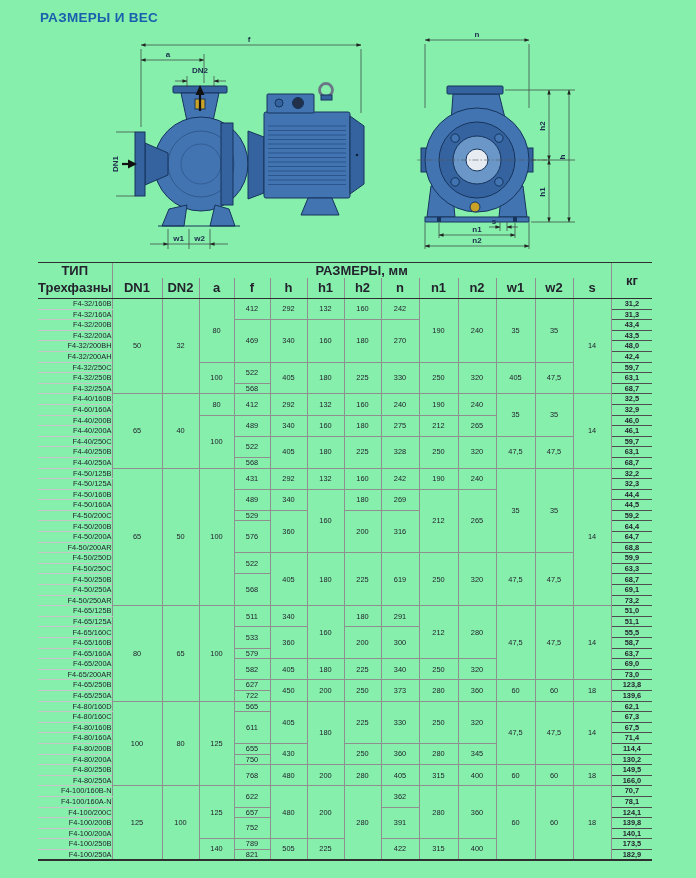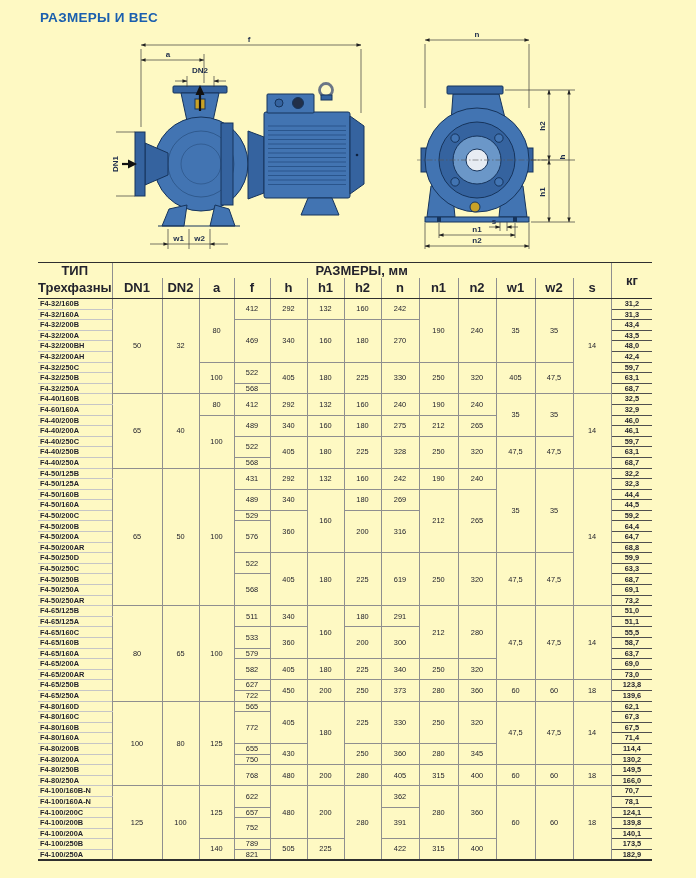--- a/index.html
+++ b/index.html
@@ -1,18 +1,18 @@
 <!DOCTYPE html>
 <html><head>
 <meta charset="utf-8">
 <style>
   html,body { margin:0; padding:0; background:#ffffff; }
   * { box-sizing:border-box; }
   .page {
-    position:relative; width:696px; height:878px; background:#fef9c3;
+    position:relative; width:696px; height:878px; background:#86efac;
     font-family:"Liberation Sans", sans-serif; overflow:hidden;
   }
   .title {
     position:absolute; left:40px; top:10px;
     font-size:13.5px; font-weight:bold; color:#1a5fae; letter-spacing:.3px;
   }
   .svg-side  { position:absolute; left:38px;  top:33px; }
   .svg-front { position:absolute; left:417px; top:26px; }
   svg text {
     font-family:"Liberation Sans", sans-serif;
@@ -42,21 +42,21 @@
   .dims-table thead tr.r1 th { height:15px; }
   .dims-table thead tr.r2 th { height:21px; }
   .th-type  { text-align:left; padding-left:2px; border-top:1.5px solid #2f2f2f; }
   .th-dims  { border-top:1.5px solid #2f2f2f; border-left:1px solid #8f8f8f; }
   .th-kg    { border-top:1.5px solid #2f2f2f; border-left:1px solid #8f8f8f;
               vertical-align:top; padding-top:3px; border-bottom:1.5px solid #2f2f2f; }
   .th-phase { text-align:left; padding-left:2px; border-bottom:1.5px solid #2f2f2f; }
   .th-col   { border-left:1px solid #8f8f8f; border-bottom:1.5px solid #2f2f2f; }
   .dims-table td { height:10.6px; }
   td.dim   { border:1px solid #8f8f8f; font-weight:normal; }
-  td.model { text-align:left; padding-left:2px; font-weight:bold;
+  td.model { text-align:right; padding-left:2px; font-weight:normal;
              border-bottom:1px solid #c6c6c6; border-right:1px solid #8f8f8f; }
   td.kg    { font-weight:bold; border-bottom:1px solid #4f4f4f; border-left:1px solid #8f8f8f; }
   tr.group-start td { border-top:1.5px solid #2f2f2f; }
 </style>
 </head>
 <body>
 
 <div class="page">
 
   <div class="title">РАЗМЕРЫ И ВЕС</div>
@@ -550,21 +550,21 @@
           <td class="dim" rowspan="4">330</td>
           <td class="dim" rowspan="4">250</td>
           <td class="dim" rowspan="4">320</td>
           <td class="dim" rowspan="6">47,5</td>
           <td class="dim" rowspan="6">47,5</td>
           <td class="dim" rowspan="6">14</td>
           <td class="kg">62,1</td>
         </tr>
         <tr>
           <td class="model">F4-80/160C</td>
-          <td class="dim" rowspan="3">772</td>
+          <td class="dim" rowspan="3">611</td>
           <td class="kg">67,3</td>
         </tr>
         <tr>
           <td class="model">F4-80/160B</td>
           <td class="kg">67,5</td>
         </tr>
         <tr>
           <td class="model">F4-80/160A</td>
           <td class="kg">71,4</td>
         </tr>

